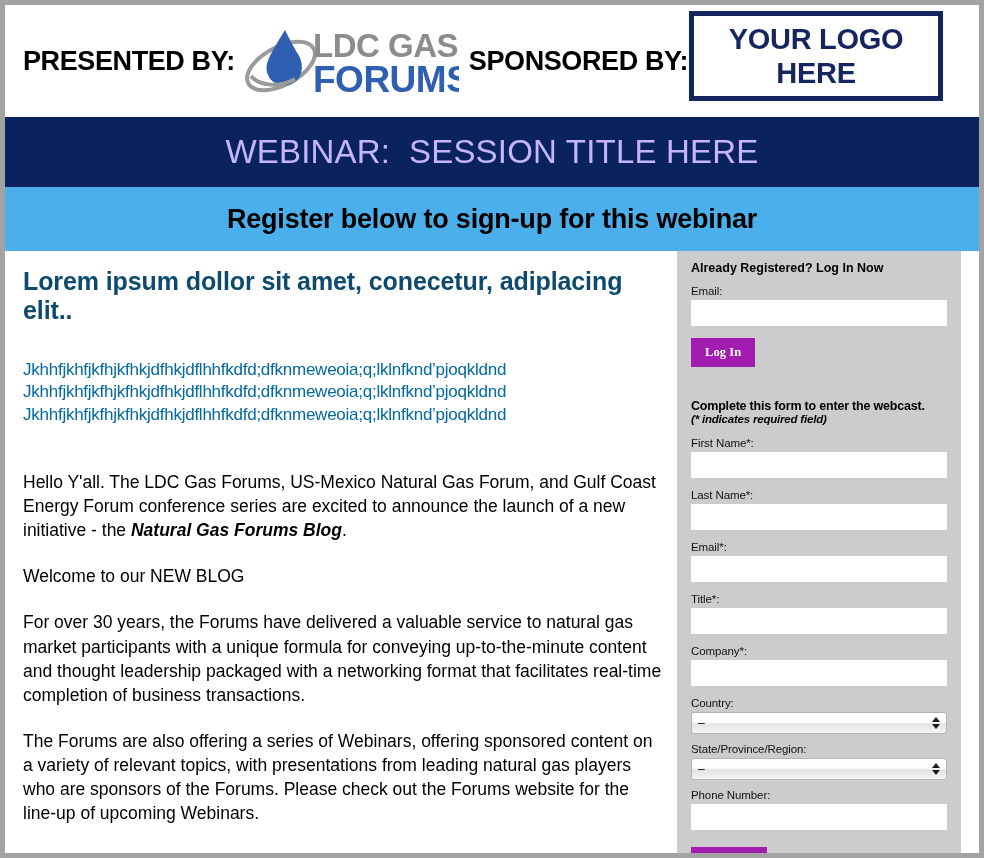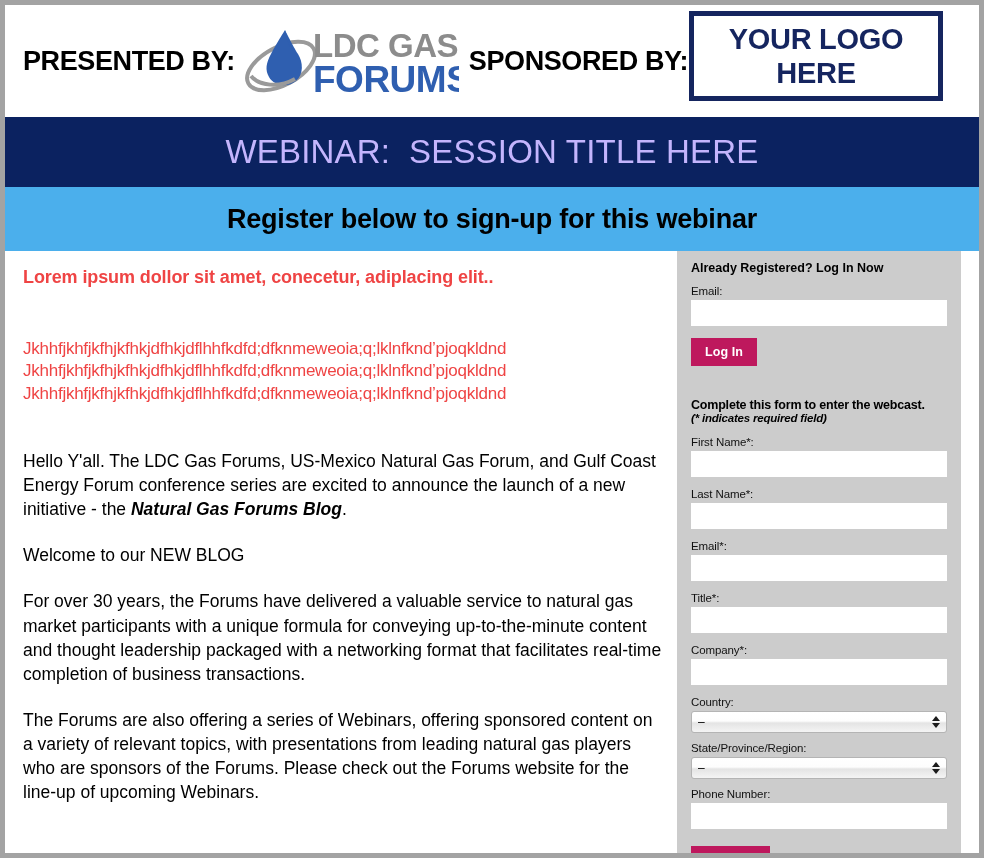--- a/index.html
+++ b/index.html
@@ -113,30 +113,30 @@
     background: #ffffff;
   }
   .article {
     width: 672px;
     box-sizing: border-box;
     padding: 16px 14px 0 18px;
     flex: 0 0 auto;
   }
   .article h2 {
     margin: 0 0 0 0;
-    font-size: 18px;
-    font-weight: bold;
-    color: #ef4444;
+    font-size: 25px;
+    font-weight: bold;
+    color: #0c4a6e;
     letter-spacing: -0.1px;
   }
   .filler {
-    margin-top: 50px;
+    margin-top: 34px;
     font-size: 17px;
     line-height: 1.31;
-    color: #ef4444;
+    color: #0369a1;
     letter-spacing: -0.25px;
   }
   .filler div { white-space: nowrap; }
   .body-copy {
     margin-top: 44px;
     font-size: 17.5px;
     line-height: 1.38;
     color: #000000;
   }
   .body-copy p { margin: 0 0 22px 0; }
@@ -172,24 +172,24 @@
     background: #ffffff;
     border: 1px solid #ffffff;
     margin: 0 0 11px 0;
     font-family: "Liberation Sans", sans-serif;
     font-size: 12px;
     padding: 0 4px;
     outline: none;
   }
   .btn {
     display: inline-block;
-    background: #be185d;
+    background: #a21caf;
     color: #ffffff;
     border: none;
-    font-family: Liberation Sans, sans-serif;
+    font-family: Liberation Serif, serif;
     font-size: 12.5px;
     font-weight: bold;
     padding: 7px 14px;
     cursor: pointer;
     letter-spacing: 0.1px;
     text-align: center;
   }
   .login-btn { margin: 1px 0 0 0; }
   .submit-btn { margin: 6px 0 0 0; padding: 7px 18px; }
   .complete-block {

